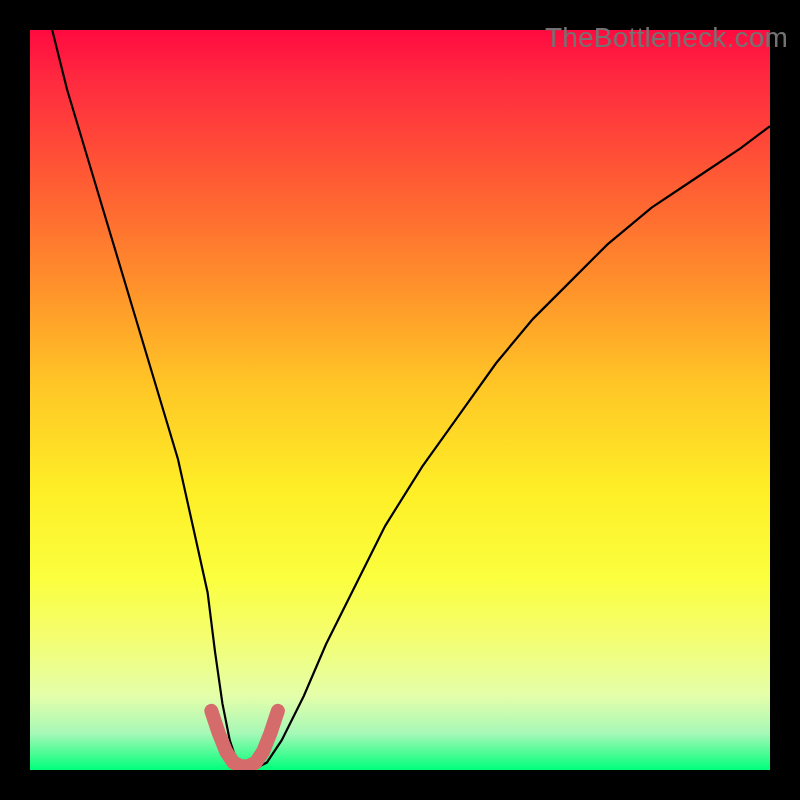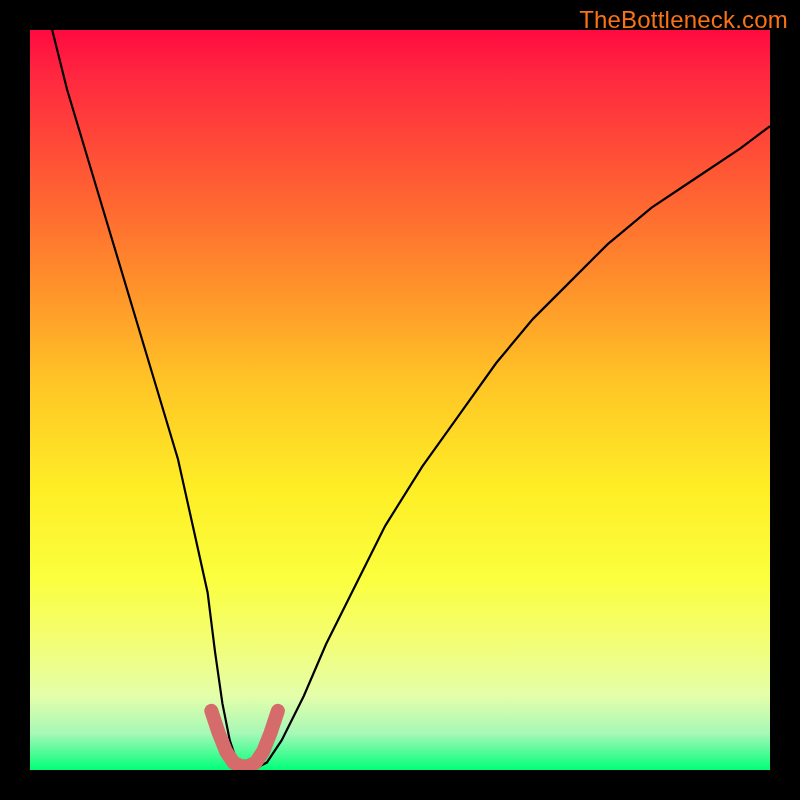--- a/index.html
+++ b/index.html
@@ -39,26 +39,26 @@
       #feee26 62%,
       #fbff3e 74%,
       #f4fe70 82%,
       #e4feaa 90%,
       #a7f8b7 95%,
       #00ff7a 100%
     );
   }
   .watermark {
     position: absolute;
-    top: 6px;
+    top: 22px;
     right: 12px;
     font-family: Arial, Helvetica, sans-serif;
-    font-size: 24px;
+    font-size: 28px;
     font-weight: 500;
-    color: #f97316;
+    color: #737373;
     letter-spacing: 0.2px;
     user-select: none;
   }
   svg.curves {
     position: absolute;
     inset: 0;
   }
 </style>
 </head>
 <body>

